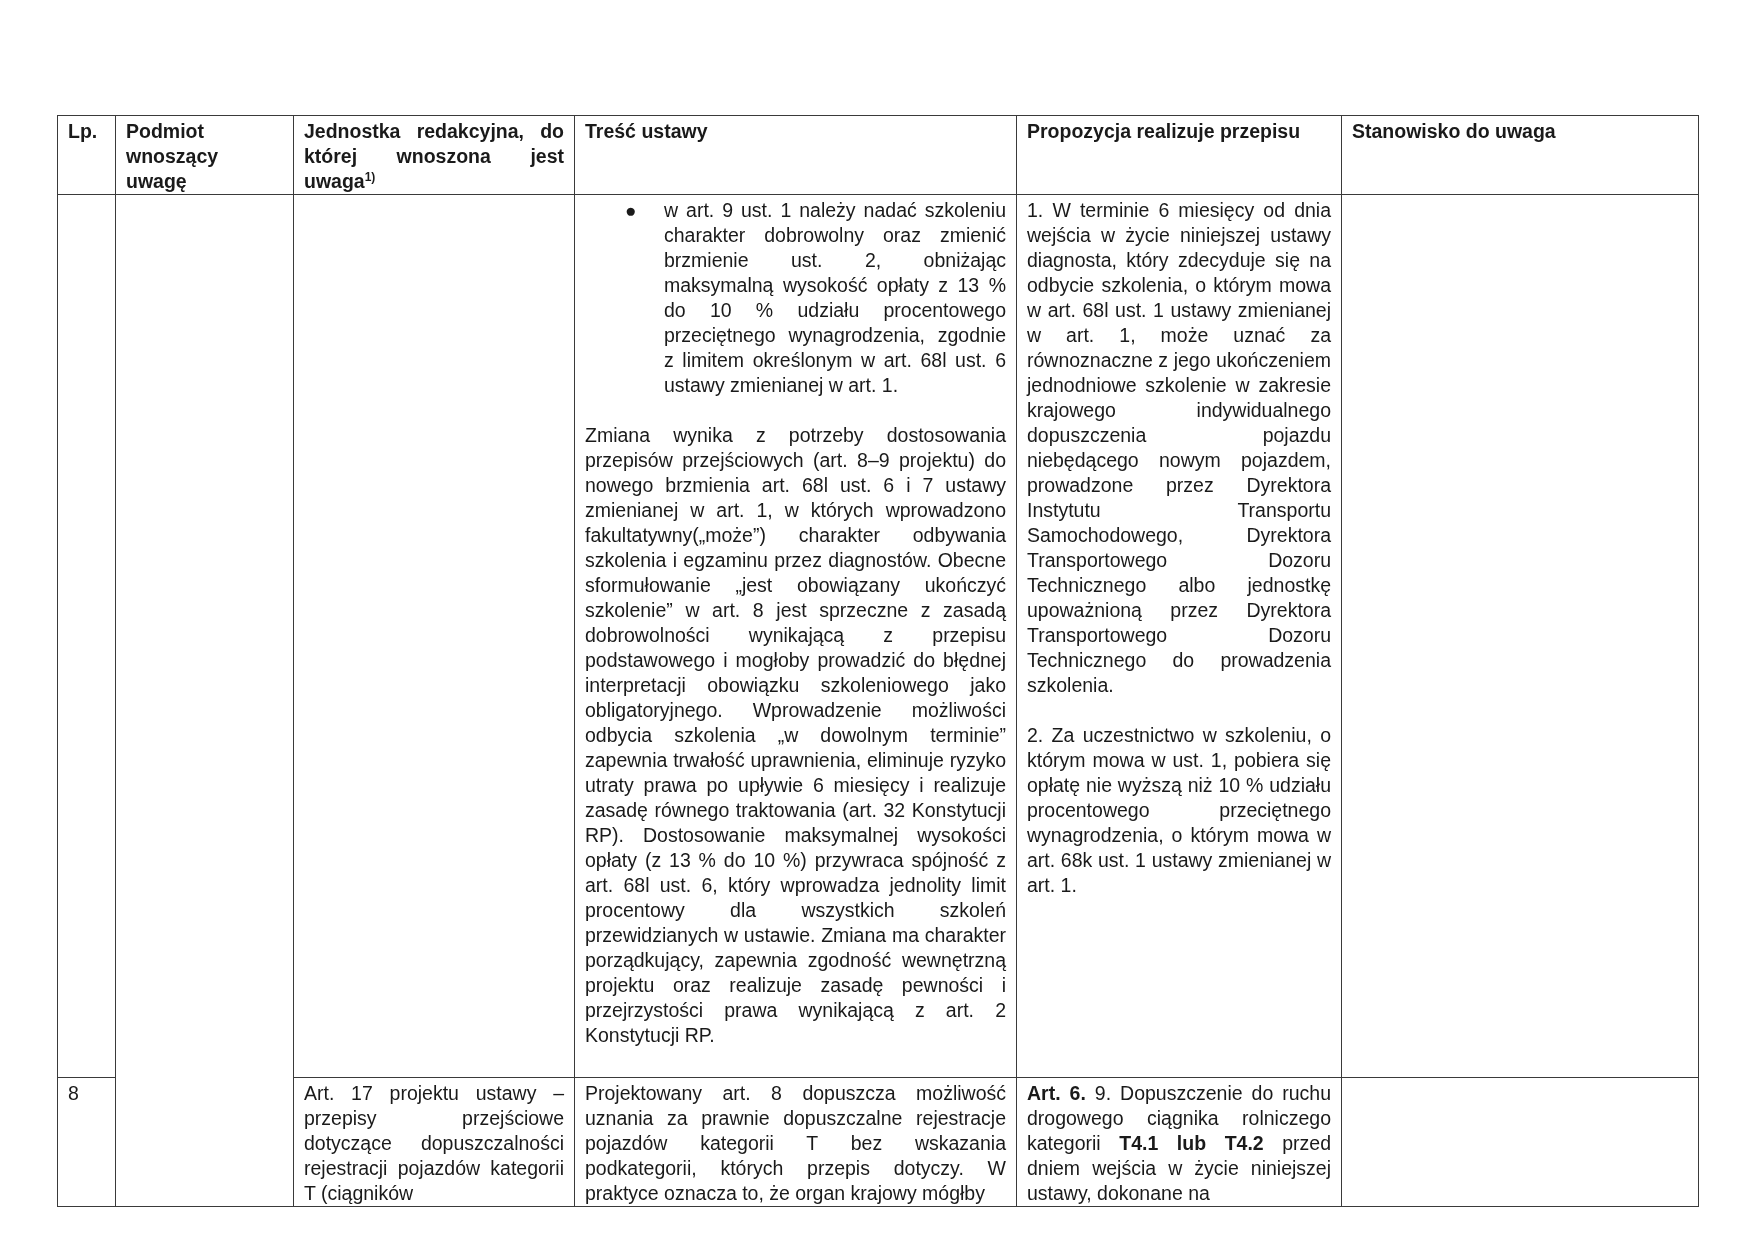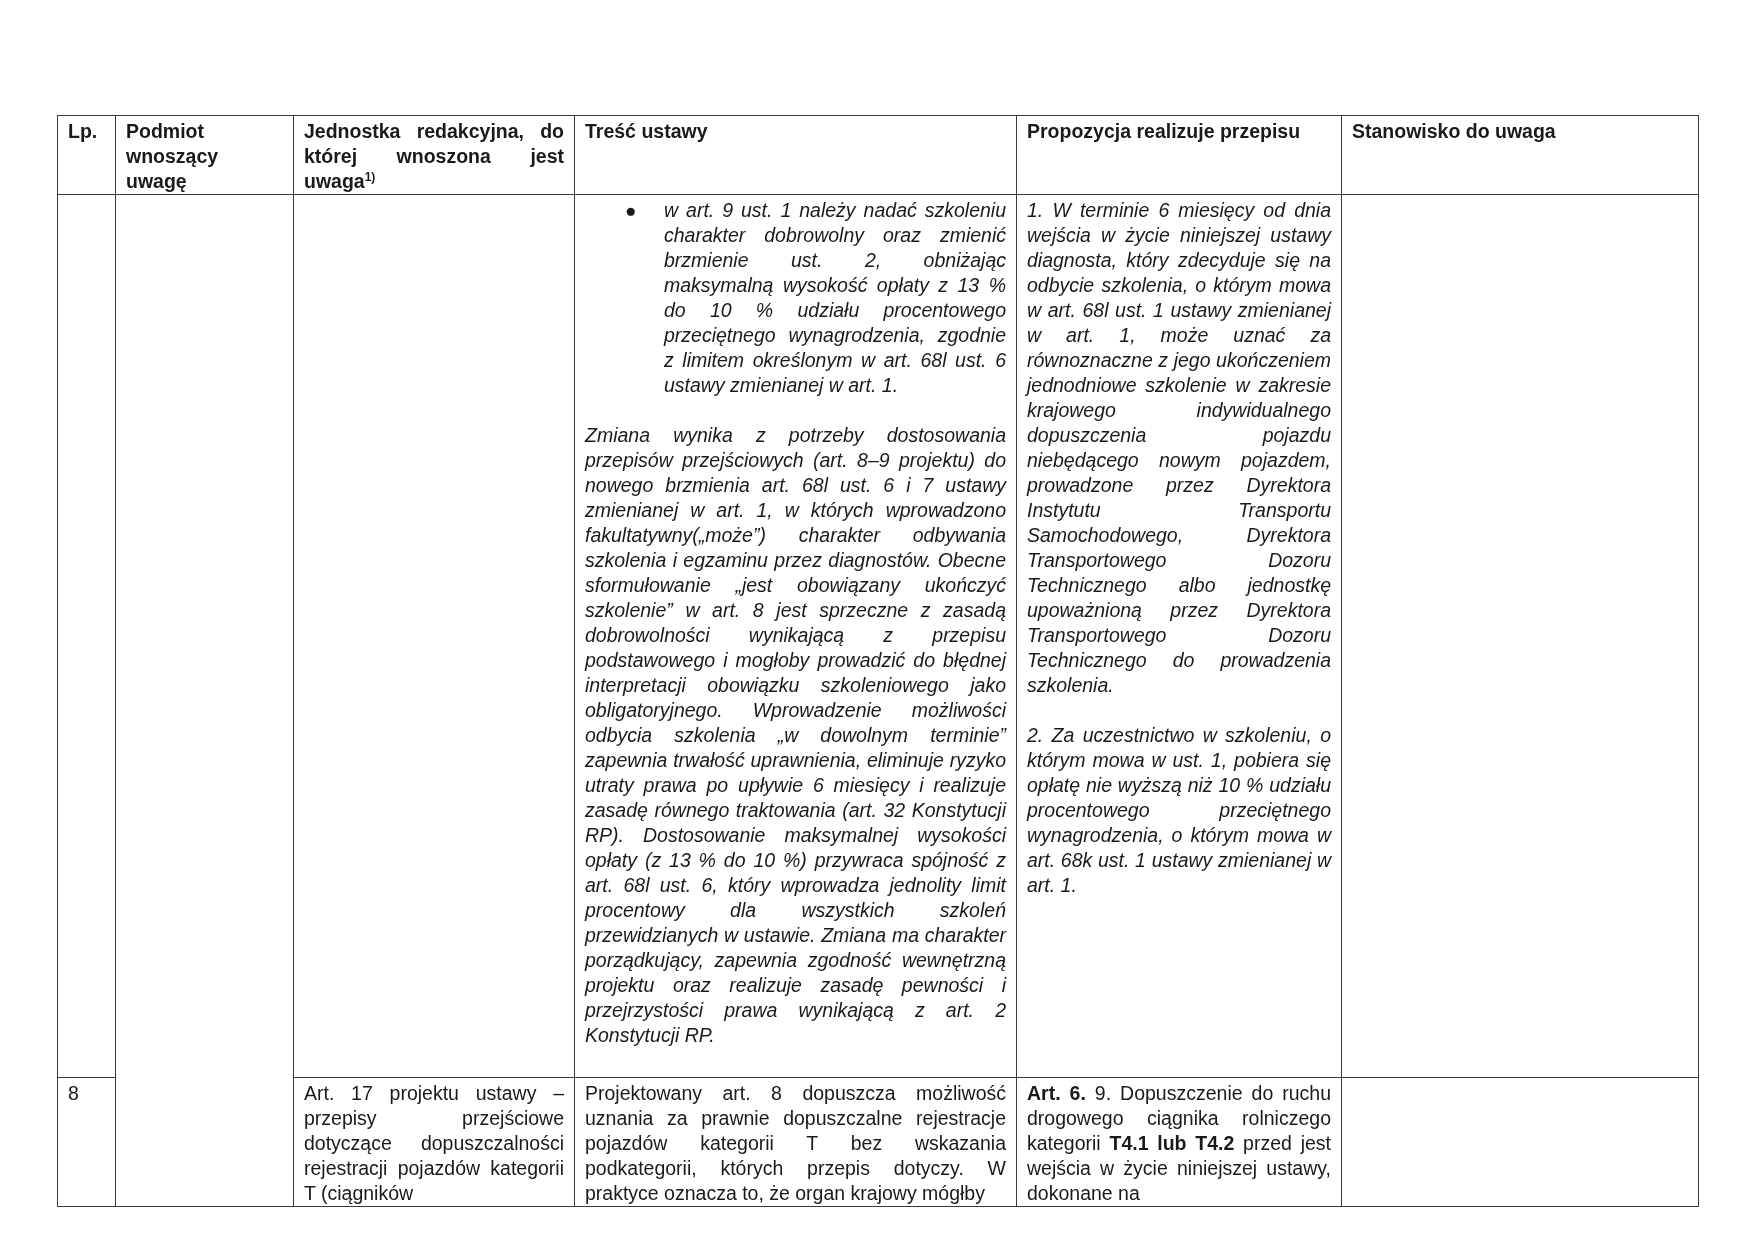--- a/index.html
+++ b/index.html
@@ -15,21 +15,21 @@
   col.c4 { width:442px; } col.c5 { width:325px; } col.c6 { width:357px; }
   tr.r7 td { height:879px; }
   tr.r8 td { height:123px; }
   sup { font-size:12px; line-height:0; vertical-align:super; }
   .bullet-wrap { display:flex; padding-left:40px; }
   .bullet { width:39px; flex:none; font-size:19px; }
   .bullet-text { flex:1; }
   p { margin:0; }
   .gap { height:25px; }
   b { font-weight:bold; }
-  .lastline-left { text-align-last:left;font-style:italic; }
+  .lastline-left { text-align-last:left; }
 </style>
 </head>
 <body>
 
 <table class="doc">
   <colgroup>
     <col class="c1">
       <col class="c2">
       <col class="c3">
       <col class="c4">
@@ -63,17 +63,17 @@
         <p class="lastline-left">1. W terminie 6 miesięcy od dnia wejścia w życie niniejszej ustawy diagnosta, który zdecyduje się na odbycie szkolenia, o którym mowa w art. 68l ust. 1 ustawy zmienianej w art. 1, może uznać za równoznaczne z jego ukończeniem jednodniowe szkolenie w zakresie krajowego indywidualnego dopuszczenia pojazdu niebędącego nowym pojazdem, prowadzone przez Dyrektora Instytutu Transportu Samochodowego, Dyrektora Transportowego Dozoru Technicznego albo jednostkę upoważnioną przez Dyrektora Transportowego Dozoru Technicznego do prowadzenia szkolenia.</p>
         <div class="gap"></div>
         <p class="lastline-left">2. Za uczestnictwo w szkoleniu, o którym mowa w ust. 1, pobiera się opłatę nie wyższą niż 10 % udziału procentowego przeciętnego wynagrodzenia, o którym mowa w art. 68k ust. 1 ustawy zmienianej w art. 1.</p>
       </td>
       <td></td>
     </tr>
     <tr class="r8">
       <td style="text-align:left;">8</td>
       <td>Art. 17 projektu ustawy – przepisy przejściowe dotyczące dopuszczalności rejestracji pojazdów kategorii T (ciągników</td>
       <td>Projektowany art. 8 dopuszcza możliwość uznania za prawnie dopuszczalne rejestracje pojazdów kategorii T bez wskazania podkategorii, których przepis dotyczy. W praktyce oznacza to, że organ krajowy mógłby</td>
-      <td><b>Art. 6.</b><span> 9. Dopuszczenie do ruchu drogowego ciągnika rolniczego kategorii </span><b>T4.1 lub T4.2</b><span> przed jest wejścia w życie niniejszej ustawy, dokonane na</span></td>
+      <td><b>Art. 6.</b><span> 9. Dopuszczenie do ruchu drogowego ciągnika rolniczego kategorii </span><b>T4.1 lub T4.2</b><span> przed dniem wejścia w życie niniejszej ustawy, dokonane na</span></td>
       <td></td>
     </tr>
   </tbody>
 </table>
 
 </body></html>

